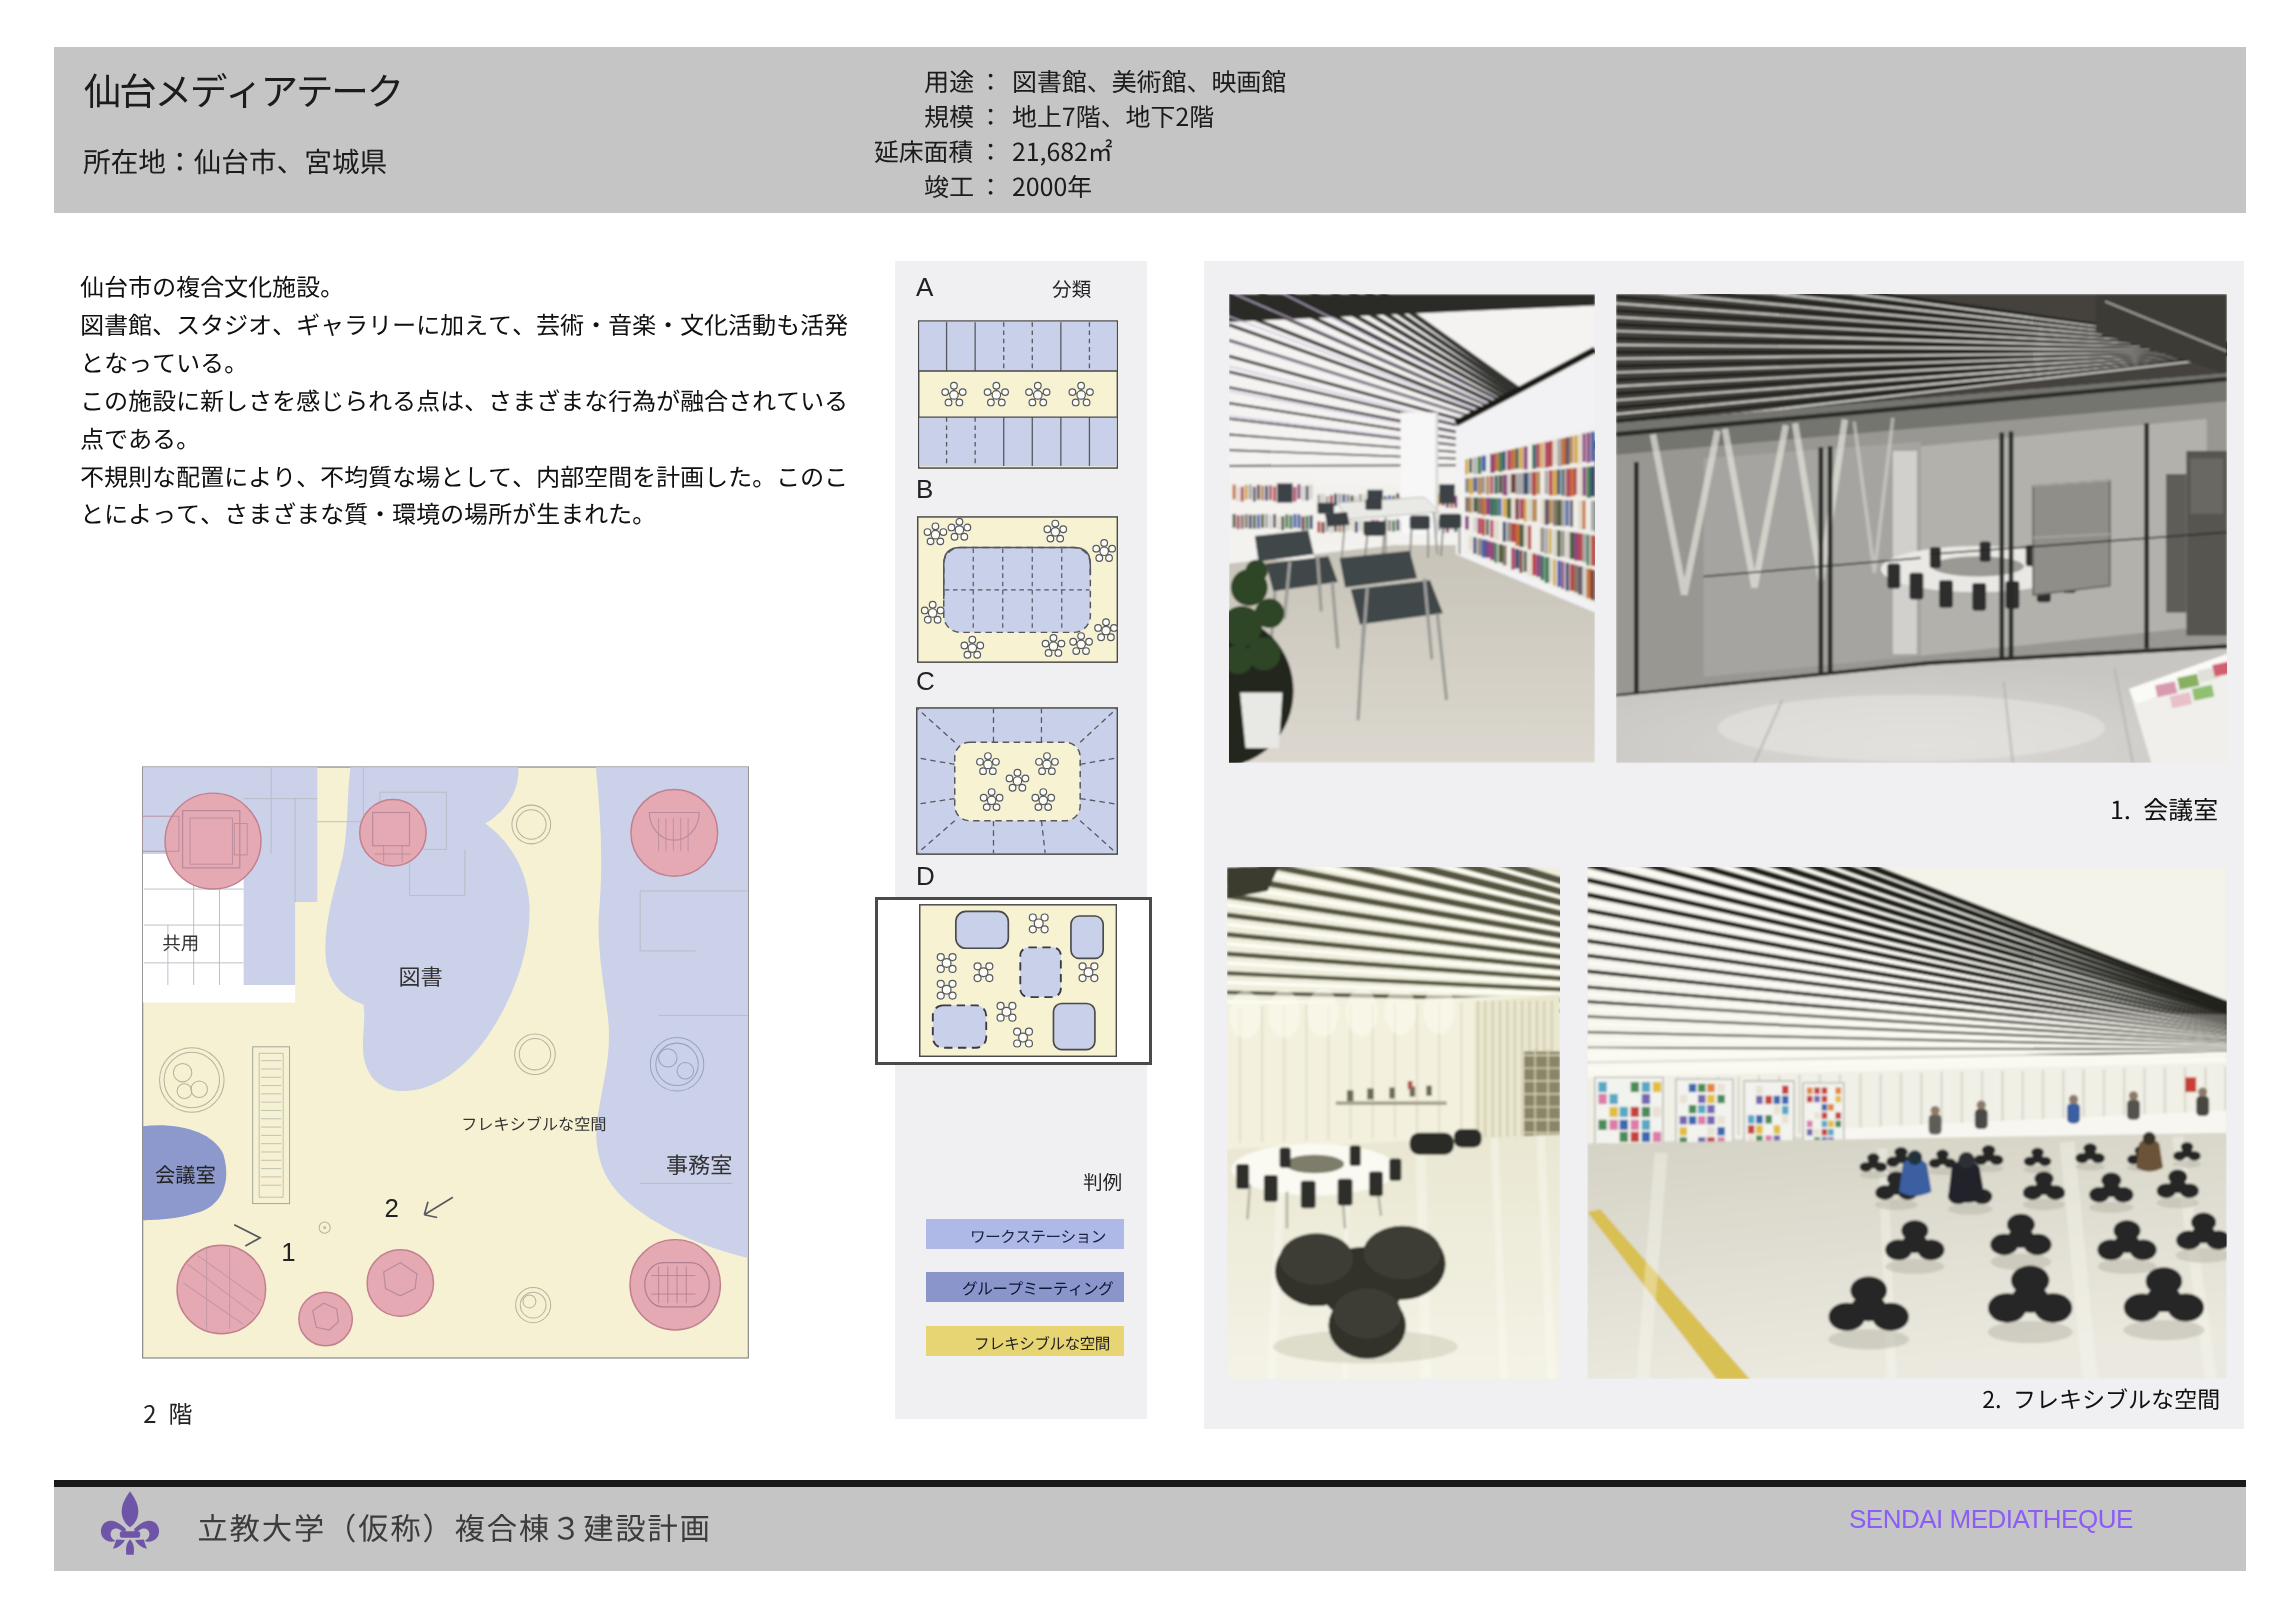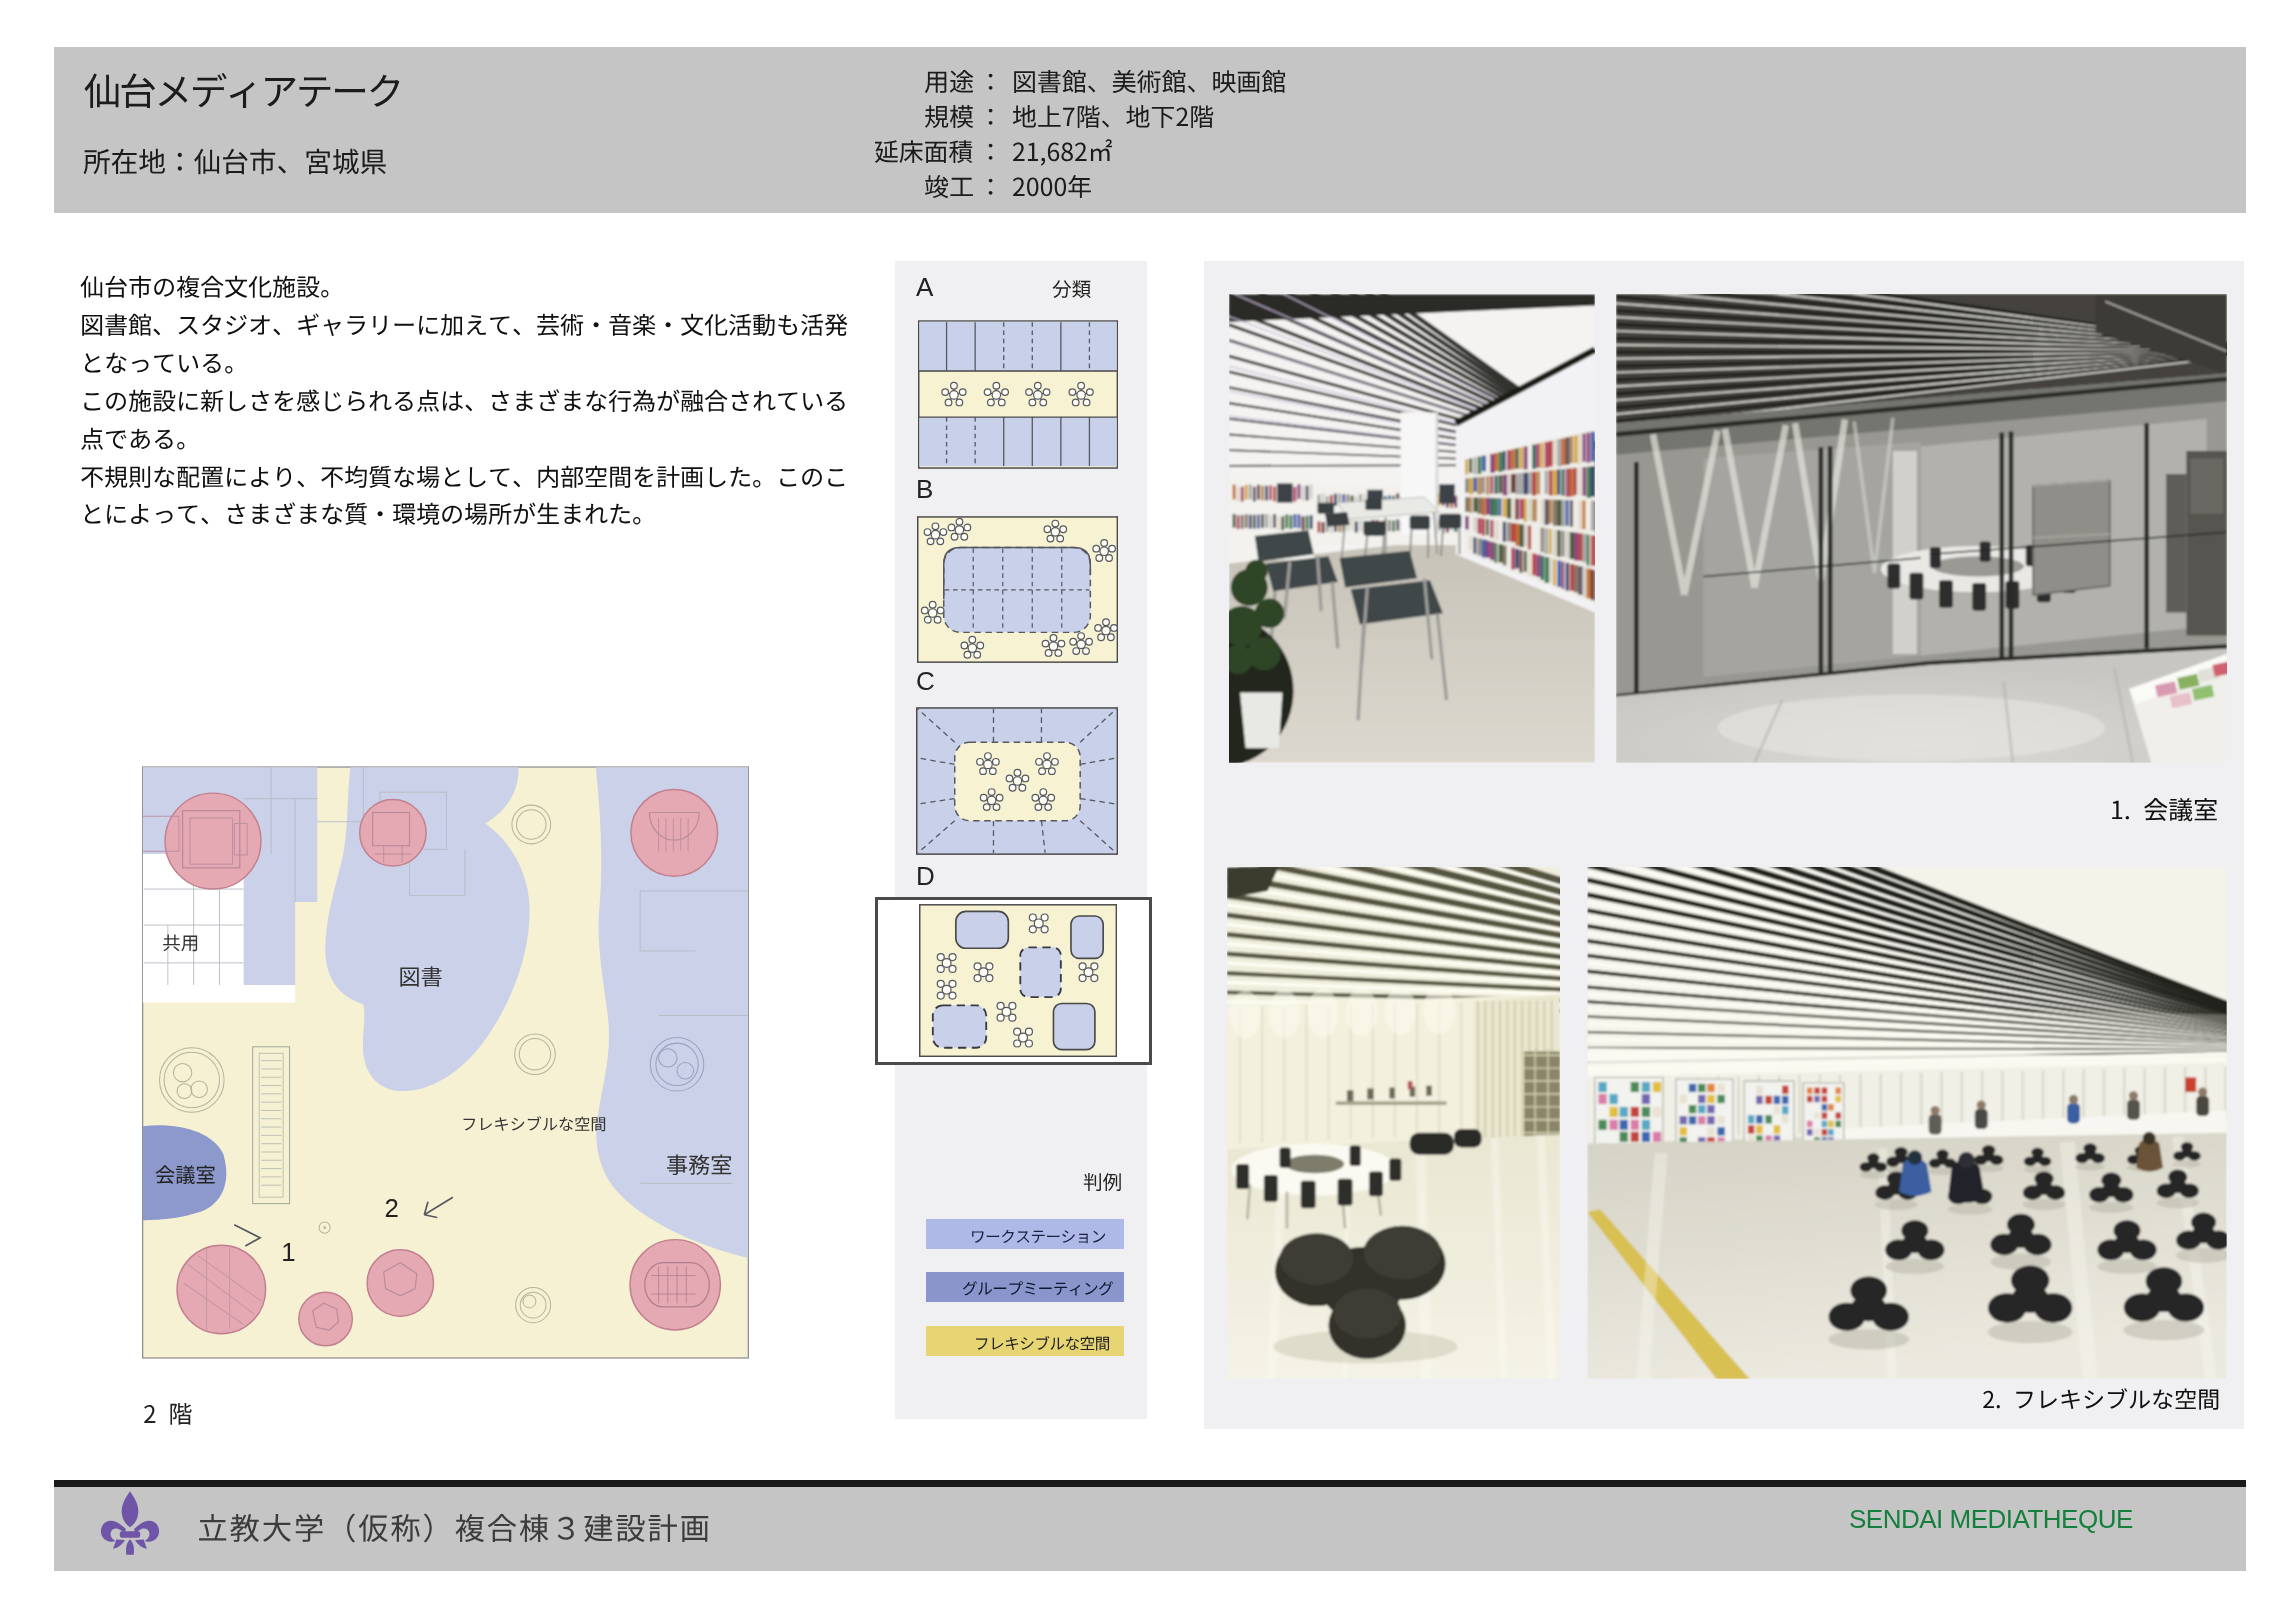--- a/index.html
+++ b/index.html
@@ -1847,13 +1847,13 @@
     <path transform="translate(245.0,34.3) scale(0.033000,-0.033000)" d="M305 380C305 575 226 734 106 856L46 825C161 706 232 558 232 380C232 202 161 54 46 -65L106 -96C226 26 305 185 305 380Z"></path>
     <path transform="translate(280.0,34.3) scale(0.033000,-0.033000)" d="M530 444H822V377H530ZM530 559H822V493H530ZM791 204C761 161 720 124 672 94C625 125 586 162 557 204ZM514 840C486 762 434 662 359 587C376 578 399 558 412 543C430 562 446 581 461 601V325H575C529 260 453 189 350 135C366 125 389 102 400 86C440 109 476 135 508 161C536 123 569 89 607 59C529 23 439 -2 344 -17C358 -31 377 -63 384 -81C486 -61 585 -31 669 15C743 -30 831 -62 927 -80C938 -61 958 -31 974 -15C886 -1 806 23 737 57C803 104 857 163 893 238L848 265L834 262H611C629 283 645 304 659 325H894V611H469C484 632 498 654 511 676H954V740H546C561 770 574 800 585 829ZM356 468C341 438 316 395 294 362L260 403C303 473 339 550 365 628L326 653L313 650H246V835H177V650H54V584H281C226 447 126 310 29 232C42 220 61 187 68 169C105 202 144 242 180 288V-80H248V334C282 288 321 232 337 201L382 252L325 324C349 355 377 397 401 435Z"></path>
     <path transform="translate(315.0,34.3) scale(0.033000,-0.033000)" d="M248 513V446H753V513ZM498 764C592 636 768 495 924 412C937 434 956 460 974 479C815 550 639 689 532 838H455C377 708 209 555 34 466C50 450 71 424 81 407C252 499 415 642 498 764ZM196 320V-81H270V-39H732V-81H808V320ZM270 28V252H732V28Z"></path>
     <path transform="translate(350.0,34.3) scale(0.033000,-0.033000)" d="M426 581V240H593C531 149 428 62 333 17C349 3 372 -23 384 -41C472 7 567 93 632 187V-80H705V199C765 110 853 19 923 -32C935 -14 959 12 976 26C900 71 806 158 746 240H918V581H705V662H945V727H705V839H632V727H393V662H632V581ZM494 384H632V298H494ZM705 384H847V298H705ZM494 524H632V438H494ZM705 524H847V438H705ZM196 840V626H52V555H188C157 418 93 260 29 175C42 158 60 129 68 109C116 174 161 281 196 391V-79H266V390C299 337 338 272 355 237L397 295C379 324 295 444 266 479V555H389V626H266V840Z"></path>
     <path transform="translate(385.0,34.3) scale(0.033000,-0.033000)" d="M497 -12C636 -12 751 66 751 195C751 296 682 365 590 383V387C677 411 730 474 730 562C730 671 639 747 494 747C392 747 308 703 238 635L288 579C346 640 416 671 491 671C588 671 642 621 642 552C642 481 572 415 408 415V345C590 345 662 288 662 200C662 116 587 64 492 64C395 64 321 106 266 170L218 112C274 44 362 -12 497 -12Z"></path>
     <path transform="translate(420.0,34.3) scale(0.033000,-0.033000)" d="M386 760V700H590V629H314V568H590V494H379V433H590V359H372V301H590V222H328V160H590V54H663V160H939V222H663V301H895V359H663V433H885V568H961V629H885V760H663V832H590V760ZM663 568H812V494H663ZM663 629V700H812V629ZM136 344 76 322C101 240 133 175 171 125C134 58 89 7 34 -30C50 -40 79 -67 90 -82C141 -45 185 4 222 68C328 -29 472 -53 655 -53H937C941 -32 955 3 967 20C914 18 698 18 656 18C490 19 352 40 255 133C295 225 323 340 338 483L294 493L281 492H177C224 587 272 689 304 765L253 780L241 777H41V709H205C164 621 105 498 54 404L123 385L143 424H260C248 335 229 259 203 194C176 235 154 284 136 344Z"></path>
     <path transform="translate(455.0,34.3) scale(0.033000,-0.033000)" d="M86 537V478H384V537ZM90 805V745H382V805ZM86 404V344H384V404ZM38 674V611H419V674ZM497 808V688C497 618 482 535 385 472C400 462 429 437 440 422C547 493 568 600 568 686V741H740V562C740 491 758 471 820 471C832 471 877 471 890 471C943 471 962 501 968 619C948 623 919 635 904 646C903 550 899 537 882 537C872 537 838 537 831 537C814 537 812 540 812 563V808ZM432 407V338H812C782 261 736 196 680 143C624 198 580 263 551 337L484 315C518 231 565 158 625 96C554 45 473 8 387 -14C401 -30 421 -61 428 -80C519 -53 606 -12 680 45C748 -10 828 -52 920 -79C931 -60 953 -30 970 -15C881 7 803 45 737 94C814 169 873 267 907 391L858 410L846 407ZM84 269V-69H150V-23H383V269ZM150 206H317V39H150Z"></path>
     <path transform="translate(490.0,34.3) scale(0.033000,-0.033000)" d="M86 537V478H398V537ZM91 805V745H399V805ZM86 404V344H398V404ZM38 674V611H436V674ZM670 837V498H435V424H670V-80H745V424H971V498H745V837ZM84 269V-69H151V-23H395V269ZM151 206H328V39H151Z"></path>
     <path transform="translate(525.0,34.3) scale(0.033000,-0.033000)" d="M841 604V54H162V604H89V-80H162V-17H841V-77H914V604ZM257 592V142H739V592H534V704H943V775H58V704H458V592ZM321 338H463V206H321ZM530 338H673V206H530ZM321 529H463V398H321ZM530 529H673V398H530Z"></path>
   </svg>
-<div class="abs" style="left:1849px;top:1504px;font-size:26px;letter-spacing:-0.5px;color:#15803d">SENDAI MEDIATHEQUE</div>
+<div class="abs" style="left:1849px;top:1504px;font-size:26px;letter-spacing:-0.5px;color:#8b5cf6">SENDAI MEDIATHEQUE</div>
 
 </body></html>

